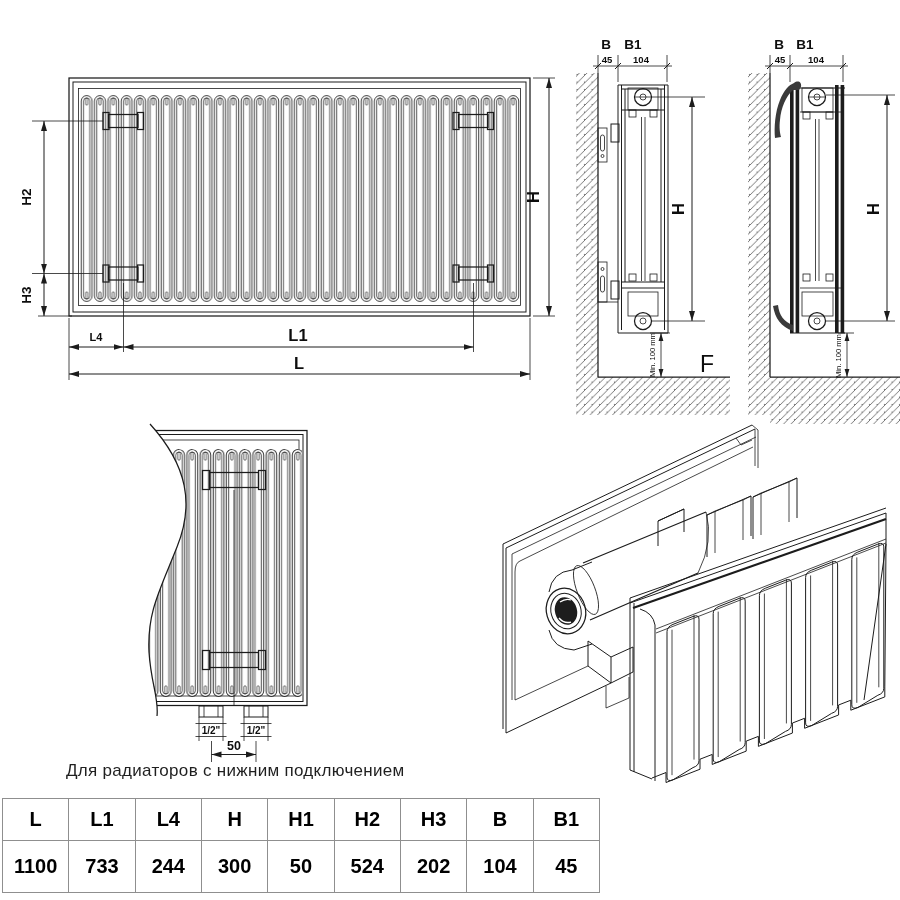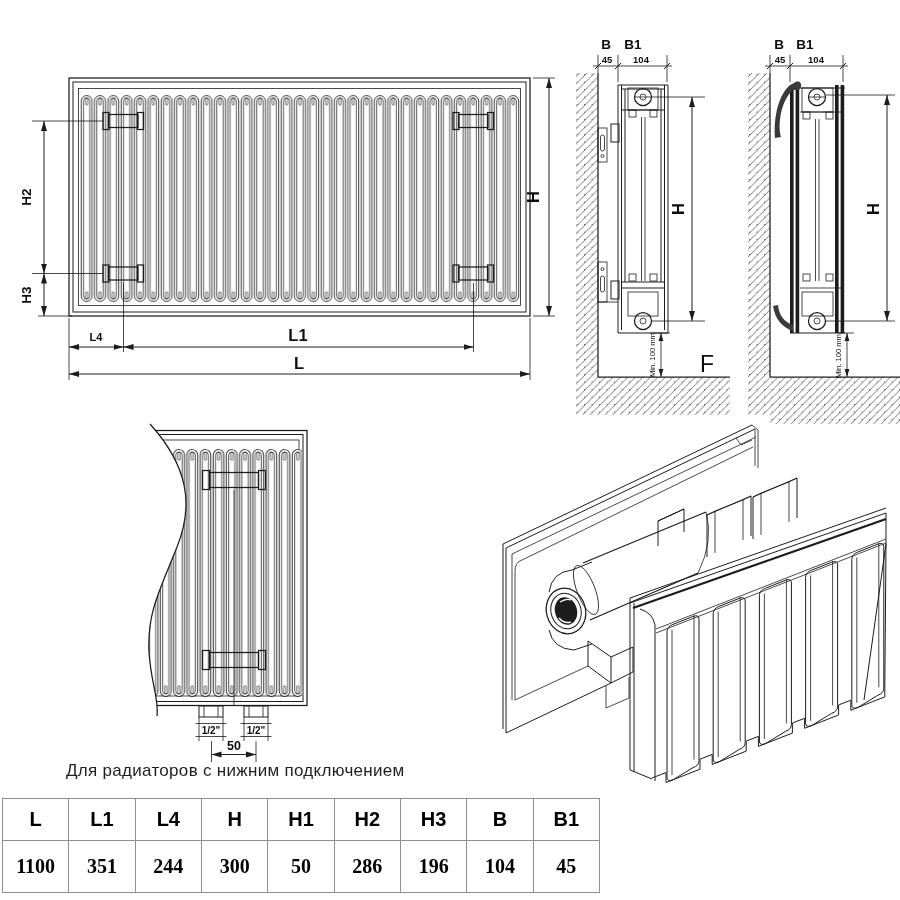--- a/index.html
+++ b/index.html
@@ -19,21 +19,21 @@
   .min-txt{font-size:7.6px;}
   .f-txt{font-size:23px;}
   .half-txt{font-size:10px;font-weight:bold;}
   .fifty-txt{font-size:12.5px;font-weight:bold;}
   .caption-txt{font-size:17px;letter-spacing:.3px;fill:#1f1f1f;}
   table.dims{position:absolute;left:2px;top:798px;width:598px;border-collapse:collapse;
              table-layout:fixed;background:#fff;}
   table.dims th,table.dims td{border:1.6px solid #8f8f8f;text-align:center;vertical-align:middle;
              font-weight:bold;font-size:20px;color:#000;padding:0;}
   table.dims th{height:41px;}
-  table.dims td{height:51px;font-family:Liberation Serif, serif;}
+  table.dims td{height:51px;}
 </style>
 </head>
 <body>
 
 <div class="stage">
 
 <svg width="900" height="900" viewBox="0 0 900 900">
   <defs>
     <marker id="arw" markerWidth="11" markerHeight="8" refX="10" refY="4" orient="auto-start-reverse">
       <path d="M0,1 L10,4 L0,7 Z" fill="#1c1c1c"></path>
@@ -321,25 +321,25 @@
     <th>L4</th>
     <th>H</th>
     <th>H1</th>
     <th>H2</th>
     <th>H3</th>
     <th>B</th>
     <th>B1</th>
   </tr>
   <tr>
     <td>1100</td>
-    <td>351</td>
+    <td>733</td>
     <td>244</td>
     <td>300</td>
     <td>50</td>
-    <td>286</td>
-    <td>196</td>
+    <td>524</td>
+    <td>202</td>
     <td>104</td>
     <td>45</td>
   </tr>
 </tbody>
     </table>
 
 </div>
 
 </body></html>

